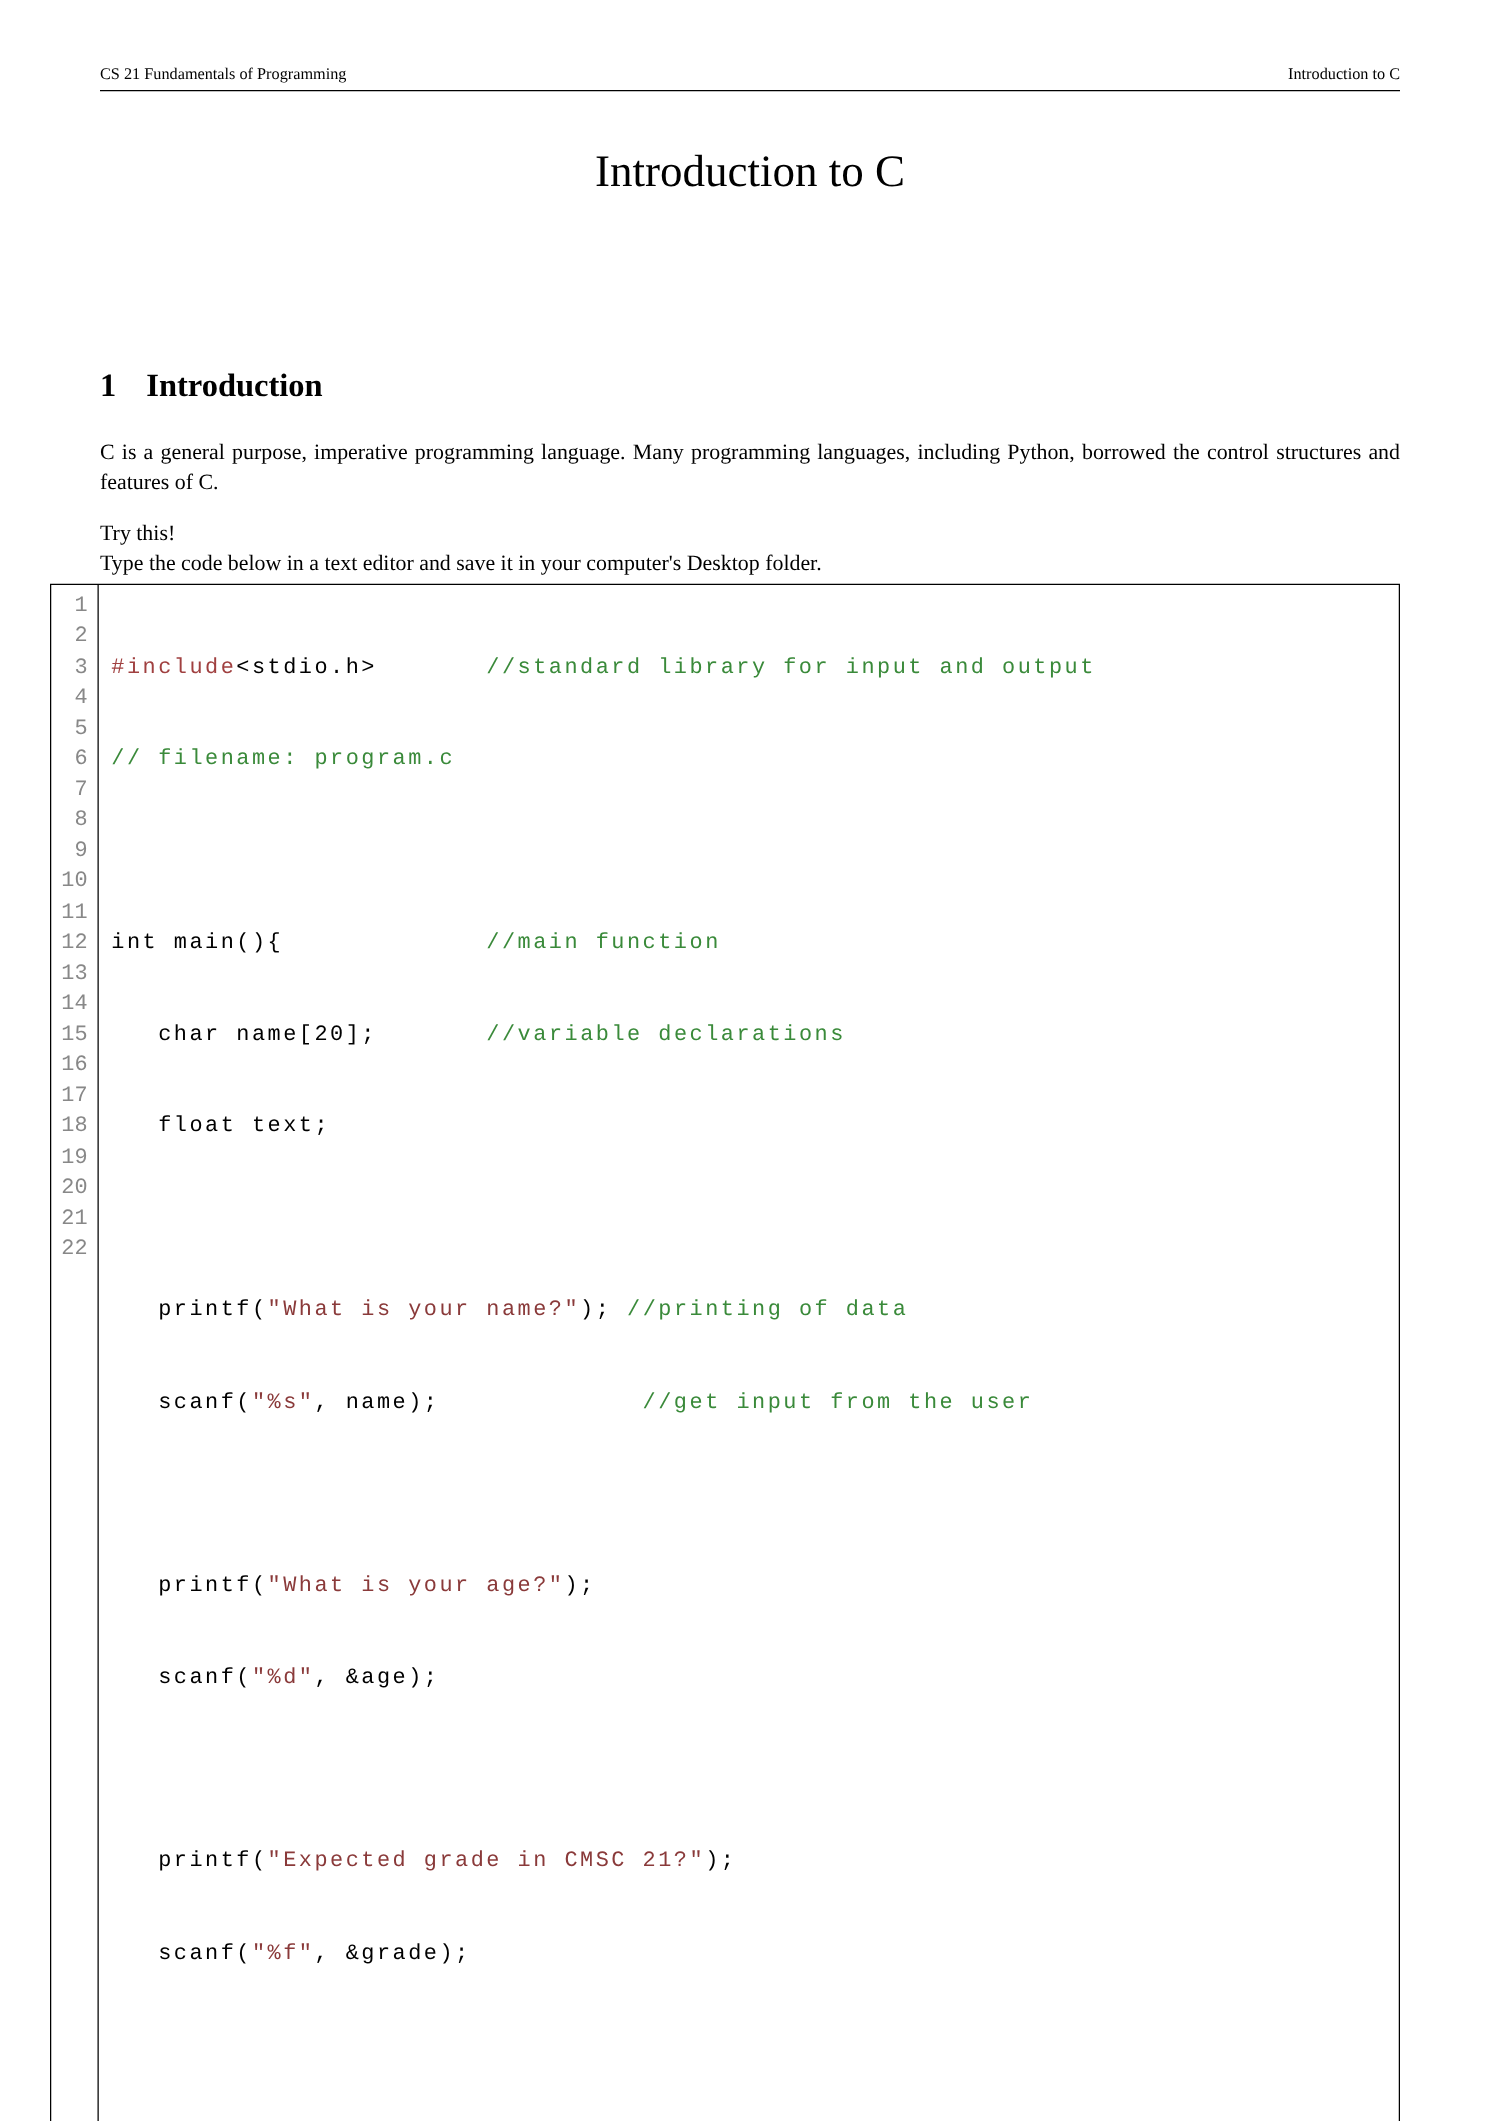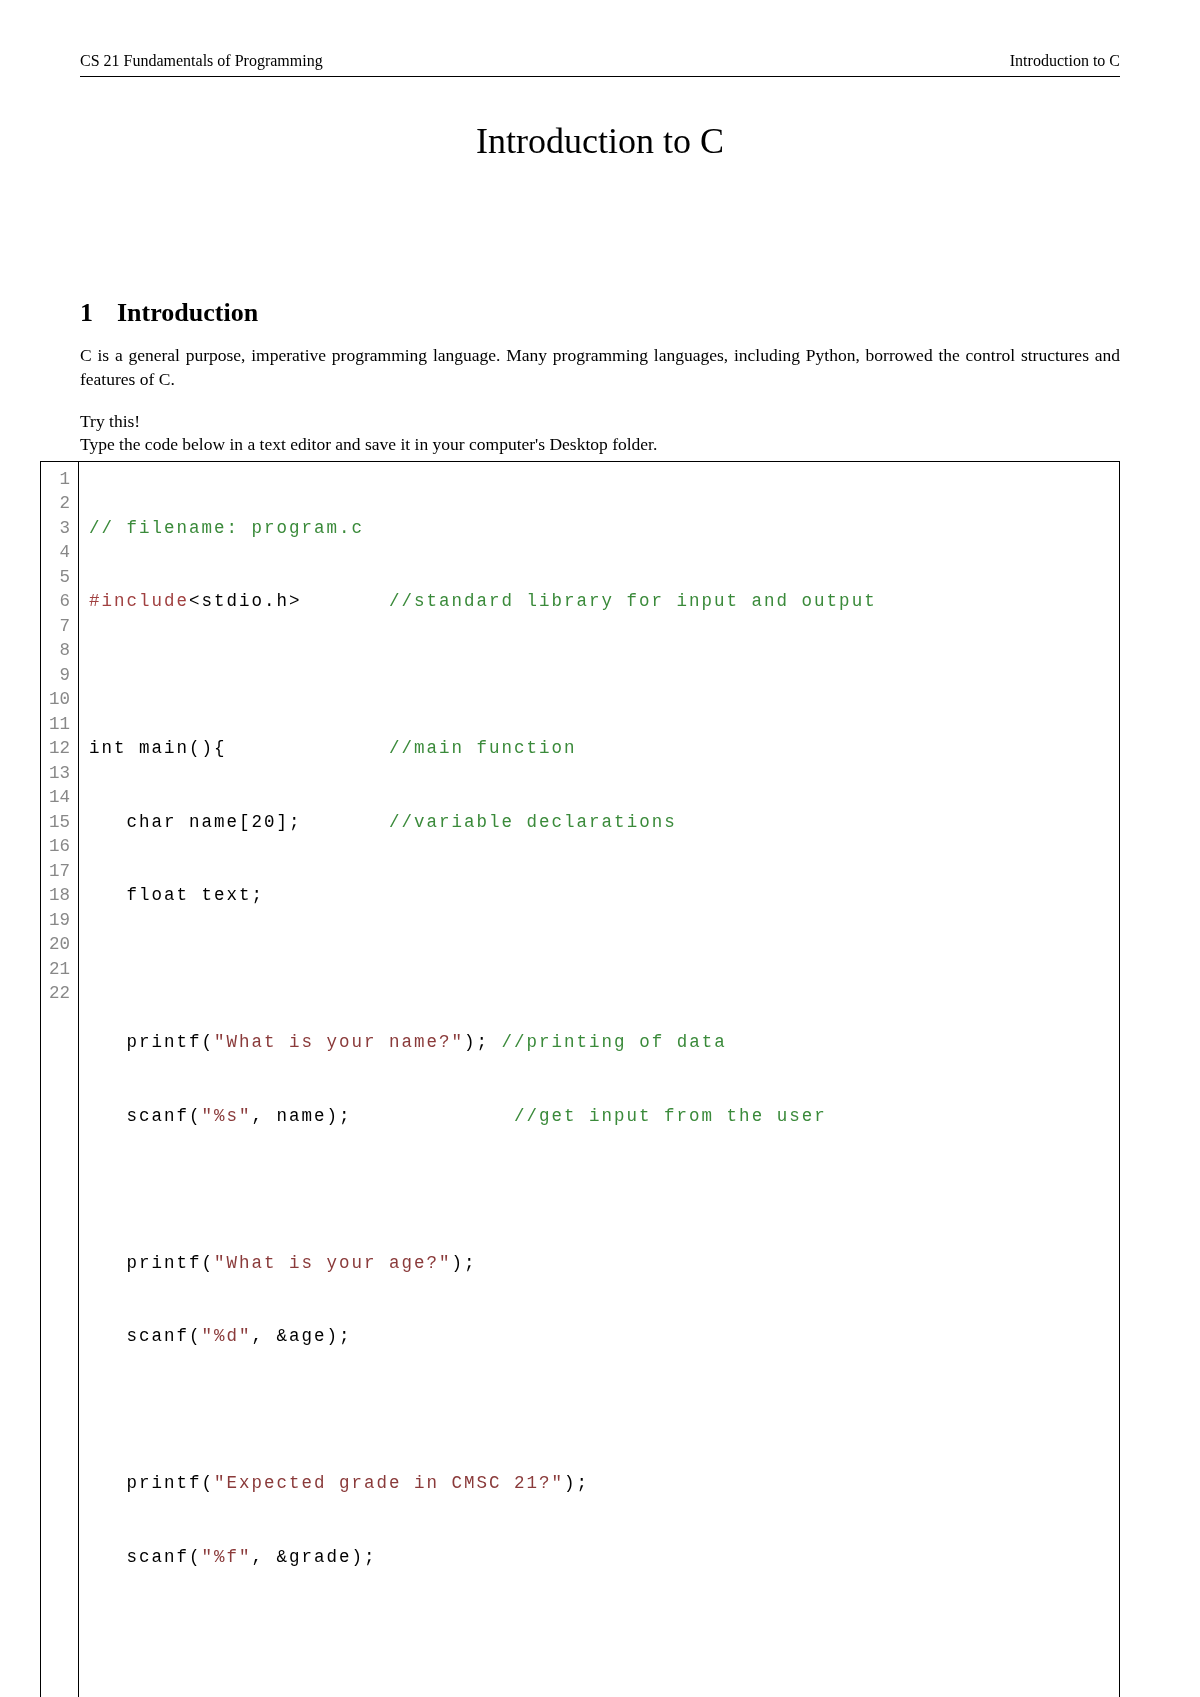--- a/index.html
+++ b/index.html
@@ -9,35 +9,35 @@
       color: #000;
       width: 1200px;
       height: 1697px;
       padding: 50px 80px 40px 80px;
       font-size: 17.5px;
       line-height: 1.35;
     }
     .header-row {
       display: flex;
       justify-content: space-between;
-      font-size: 16px;
+      font-size: 13px;
       padding-bottom: 4px;
       border-bottom: 1px solid #000;
       margin-bottom: 40px;
     }
     .title {
       text-align: center;
       font-size: 36px;
       font-weight: normal;
       margin-bottom: 130px;
     }
     .section-heading {
       font-size: 26px;
       font-weight: bold;
-      margin-bottom: 14px;
+      margin-bottom: 24px;
     }
     .section-heading .num { margin-right: 24px; }
     .para { margin-bottom: 18px; text-align: justify; }
     .bold { font-weight: normal; }
     .tt { font-family: Liberation Serif, serif; }
     .codeframe {
       border: 1px solid #000;
       display: flex;
       font-family: 'Courier New', monospace;
       font-size: 17.5px;
@@ -109,22 +109,22 @@
       <div>15</div>
       <div>16</div>
       <div>17</div>
       <div>18</div>
       <div>19</div>
       <div>20</div>
       <div>21</div>
       <div>22</div>
     </div>
   <div class="codebody">
+    <div><span class="c-pre">#include</span><span>&lt;stdio.h&gt;</span><span>       </span><span class="c-comment">//standard library for input and output</span></div>
     <div><span class="c-comment">// filename: program.c</span></div>
-    <div><span class="c-pre">#include</span><span>&lt;stdio.h&gt;</span><span>       </span><span class="c-comment">//standard library for input and output</span></div>
     <div>&nbsp;</div>
     <div><span class="c-kw">int</span><span> main(){</span><span>             </span><span class="c-comment">//main function</span></div>
     <div><span>   </span><span class="c-kw">char</span><span> name[20];</span><span>       </span><span class="c-comment">//variable declarations</span></div>
     <div><span>   </span><span class="c-kw">float</span><span> text;</span></div>
     <div>&nbsp;</div>
     <div><span>   printf(</span><span class="c-str">"What is your name?"</span><span>); </span><span class="c-comment">//printing of data</span></div>
     <div><span>   scanf(</span><span class="c-str">"%s"</span><span>, name);</span><span>             </span><span class="c-comment">//get input from the user</span></div>
     <div>&nbsp;</div>
     <div><span>   printf(</span><span class="c-str">"What is your age?"</span><span>);</span></div>
     <div><span>   scanf(</span><span class="c-str">"%d"</span><span>, &amp;age);</span></div>

